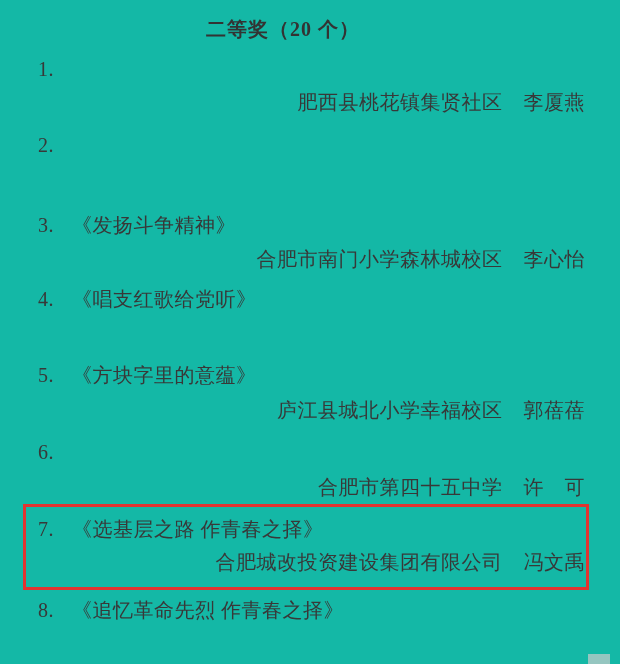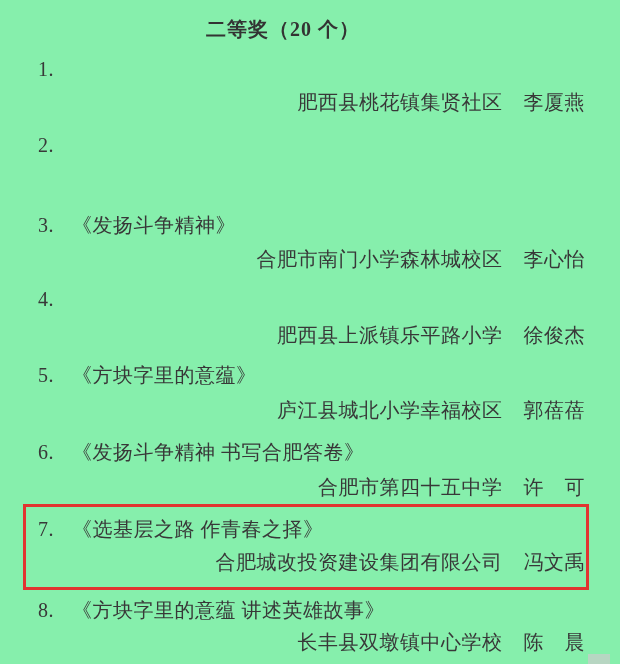--- a/index.html
+++ b/index.html
@@ -4,21 +4,21 @@
 <style>
   html, body {
     margin: 0;
     padding: 0;
     background: #ffffff;
   }
   .doc {
     position: relative;
     width: 620px;
     height: 664px;
-    background: #86efac;
+    background: #14b8a6;
     overflow: hidden;
     font-family: "Liberation Serif", "DejaVu Serif", serif;
     color: #383838;
   }
   .heading {
     position: absolute;
     top: 16px;
     left: 0;
     width: 100%;
     text-align: center;
@@ -103,54 +103,48 @@
   <div class="title-line" style="top:212px">
     <span class="num">3.</span>
     <span class="title">《发扬斗争精神》</span>
   </div>
   <div class="org-line" style="top:246px">
     <span>合肥市南门小学森林城校区</span><span class="winner">李心怡</span>
   </div>
 
   <div class="title-line" style="top:286px">
     <span class="num">4.</span>
-  </div>
-  <div class="org-line" style="top:322px">
-    <span>肥西县上派镇乐平路小学</span><span class="winner">徐俊杰</span>
+    <span class="title">《唱支红歌给党听》</span>
   </div>
 
   <div class="title-line" style="top:362px">
     <span class="num">5.</span>
     <span class="title">《方块字里的意蕴》</span>
   </div>
   <div class="org-line" style="top:397px">
     <span>庐江县城北小学幸福校区</span><span class="winner">郭蓓蓓</span>
   </div>
 
   <div class="title-line" style="top:439px">
     <span class="num">6.</span>
-    <span class="title">《发扬斗争精神 书写合肥答卷》</span>
   </div>
   <div class="org-line" style="top:474px">
     <span>合肥市第四十五中学</span><span class="winner">许　可</span>
   </div>
 
   <div class="title-line" style="top:516px">
     <span class="num">7.</span>
     <span class="title">《选基层之路 作青春之择》</span>
   </div>
   <div class="org-line" style="top:549px">
     <span>合肥城改投资建设集团有限公司</span><span class="winner">冯文禹</span>
   </div>
 
   <div class="title-line" style="top:597px">
     <span class="num">8.</span>
-    <span class="title">《方块字里的意蕴 讲述英雄故事》</span>
-  </div>
-  <div class="org-line" style="top:629px">
-    <span>长丰县双墩镇中心学校</span><span class="winner">陈　晨</span>
+    <span class="title">《追忆革命先烈 作青春之择》</span>
   </div>
 
   <div class="highlight-box" style="border-color: rgb(225, 52, 48);"></div>
 
   <div class="corner-mark"></div>
 
 </div>
 
 </body></html>

